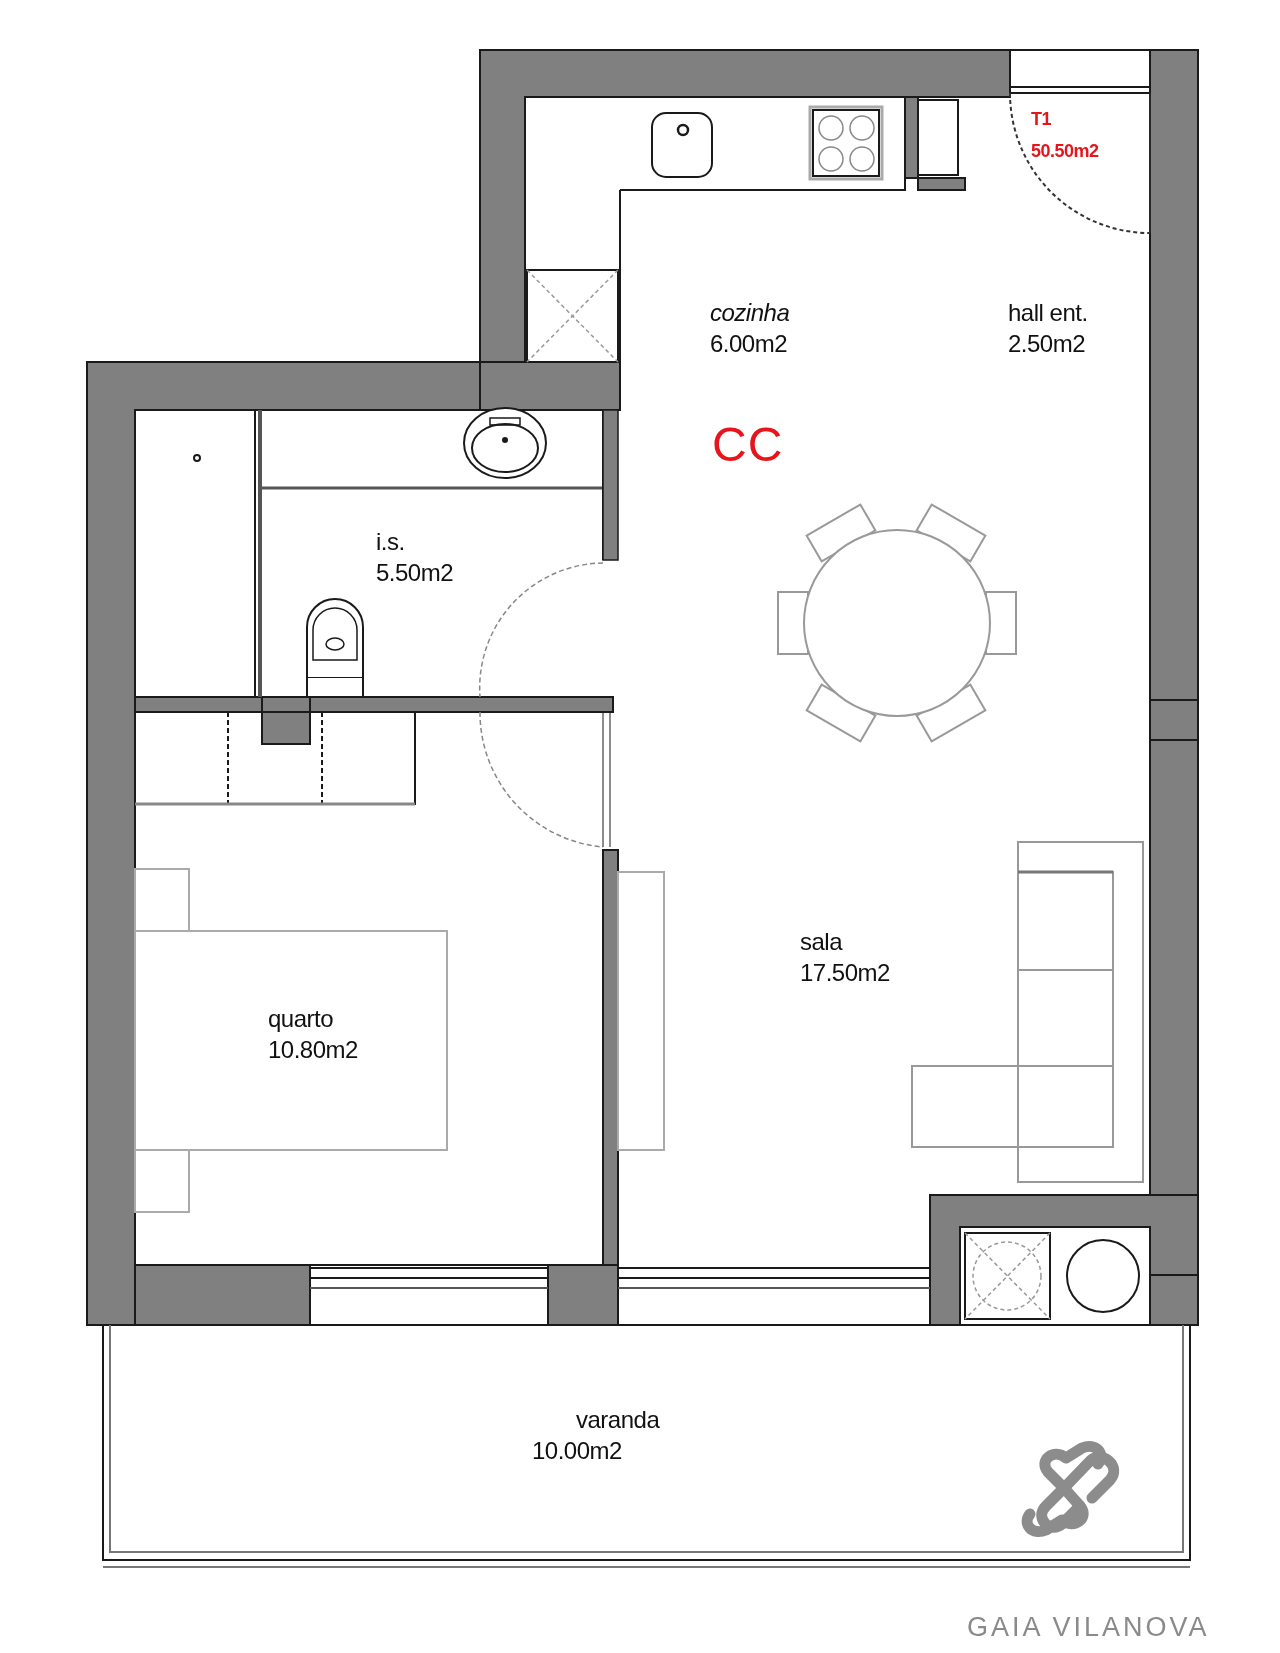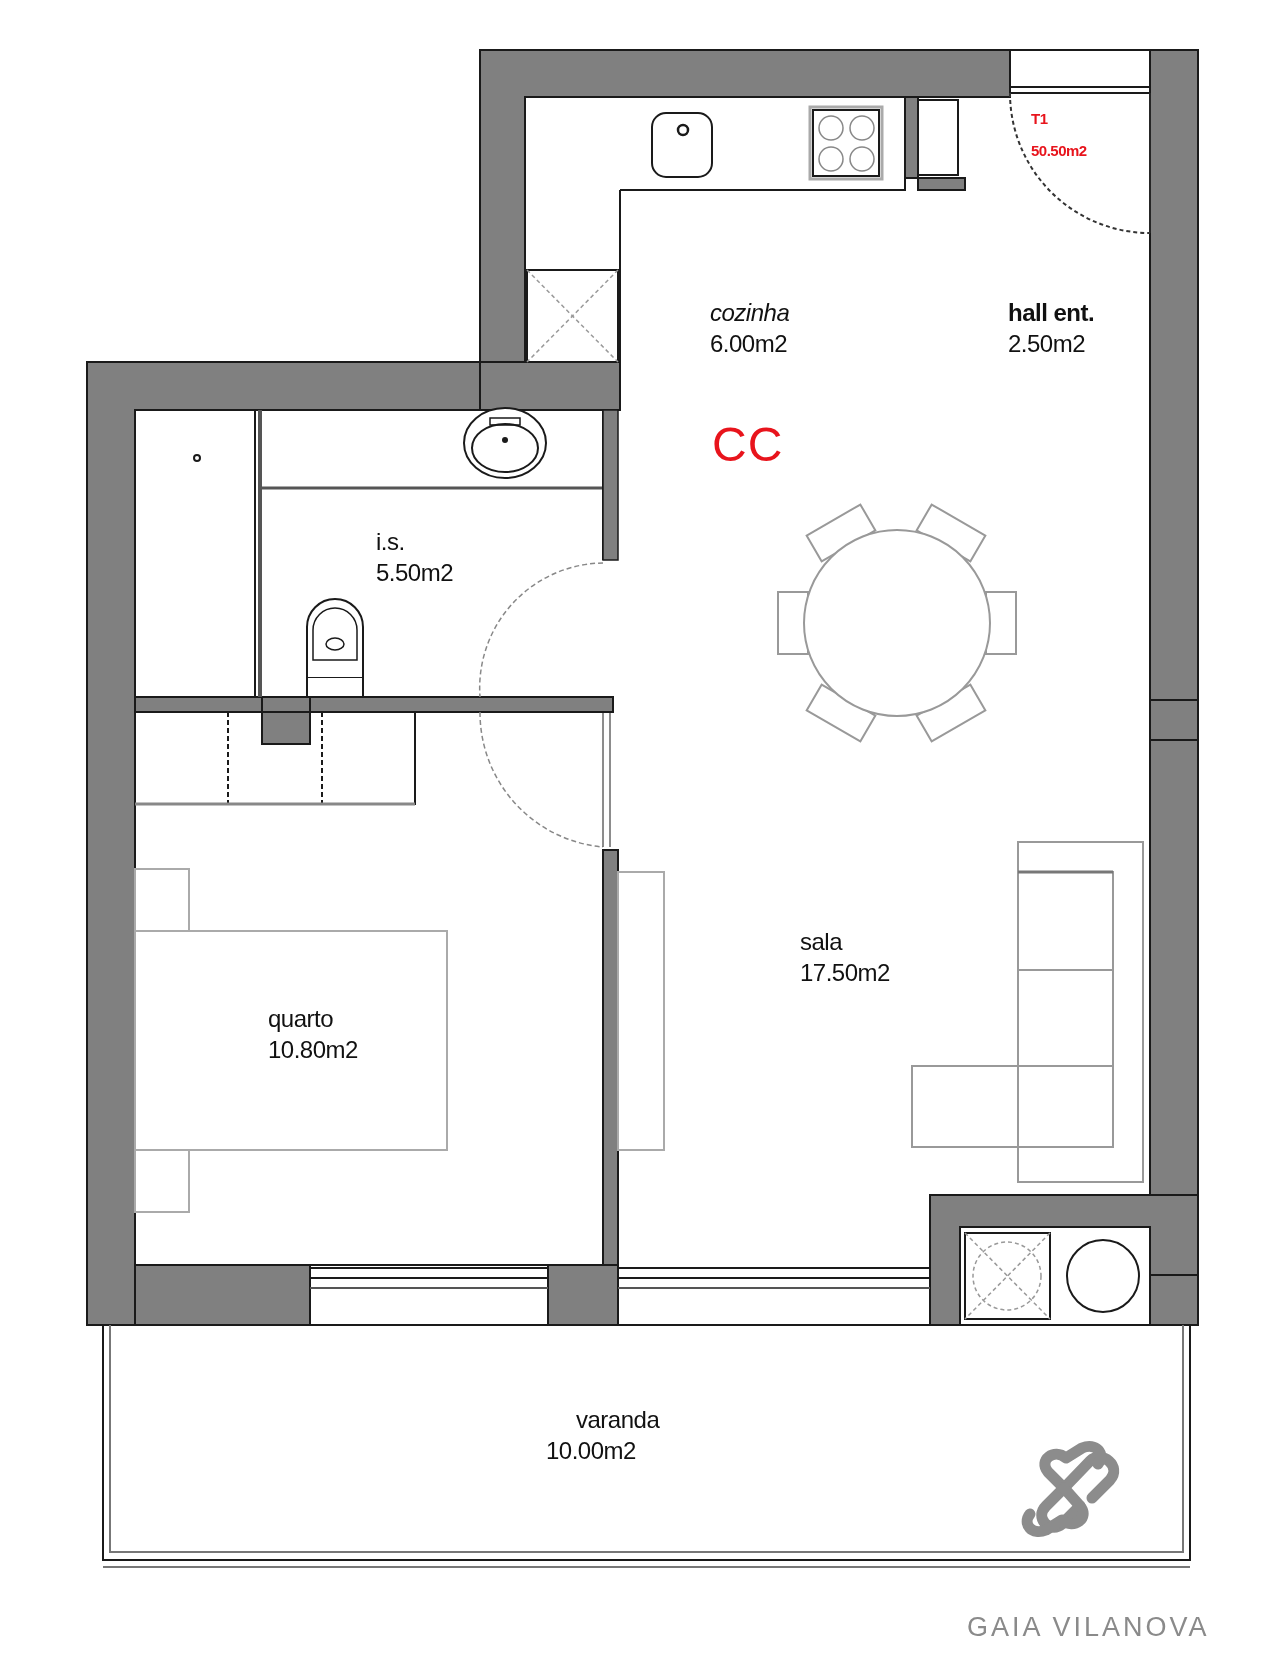--- a/index.html
+++ b/index.html
@@ -1,21 +1,21 @@
 <!DOCTYPE html>
 <html><head>
 <meta charset="utf-8">
 <style>
   html, body { margin: 0; padding: 0; background: #ffffff; }
   body { width: 1280px; height: 1653px; position: relative; overflow: hidden; }
   #plan { position: absolute; left: 0; top: 0; width: 1280px; height: 1653px; }
   .lbl { position: absolute; font-family: "Liberation Sans", sans-serif; font-size: 24px; line-height: 30px; color: #111; letter-spacing: -0.5px; white-space: nowrap; }
   .red { color: #e8141c; }
   .cc { font-size: 48px; line-height: 50px; letter-spacing: 1px; }
-  .t1 { font-size: 15px; line-height: 26px; font-weight: bold; }
+  .t1 { font-size: 18px; line-height: 26px; font-weight: bold; }
   .brand { position: absolute; left: 967px; top: 1612px; font-family: "Liberation Sans", sans-serif; font-size: 27px; letter-spacing: 3px; color: #8a8a8a; white-space: nowrap; }
 </style>
 </head>
 <body>
 
 <svg id="plan" viewBox="0 0 1280 1653" xmlns="http://www.w3.org/2000/svg">
 
   <g fill="#808080" stroke="#1a1a1a" stroke-width="2">
 
     <path d="M480,50 H1010 V97 H525 V362 H480 Z"></path>
@@ -182,36 +182,36 @@
 </svg>
 
 <div class="lbl red t1" style="left:1031px;top:106px;">T1</div>
 <div class="lbl red t1" style="left:1031px;top:138px;">50.50m2</div>
 
 <div>
   <div class="lbl" style="left:710px;top:298px;font-style:italic;">cozinha</div>
   <div class="lbl" style="left:710px;top:329px;">6.00m2</div>
 </div>
 <div>
-  <div class="lbl" style="left:1008px;top:298px;font-weight:bold;">hall ent.</div>
+  <div class="lbl" style="left:1008px;top:298px;">hall ent.</div>
   <div class="lbl" style="left:1008px;top:329px;">2.50m2</div>
 </div>
 
 <div class="lbl red cc" style="left:712px;top:420px;">CC</div>
 
 <div>
   <div class="lbl" style="left:376px;top:527px;">i.s.</div>
   <div class="lbl" style="left:376px;top:558px;">5.50m2</div>
 </div>
 <div>
   <div class="lbl" style="left:268px;top:1004px;">quarto</div>
   <div class="lbl" style="left:268px;top:1035px;">10.80m2</div>
 </div>
 <div>
   <div class="lbl" style="left:800px;top:927px;">sala</div>
   <div class="lbl" style="left:800px;top:958px;">17.50m2</div>
 </div>
 <div>
   <div class="lbl" style="left:550px;top:1405px;margin-left:26px;">varanda</div>
-  <div class="lbl" style="left:546px;top:1436px;">10.00m2</div>
+  <div class="lbl" style="left:532px;top:1436px;">10.00m2</div>
 </div>
 
 <div class="brand">GAIA VILANOVA</div>
 
 </body></html>

